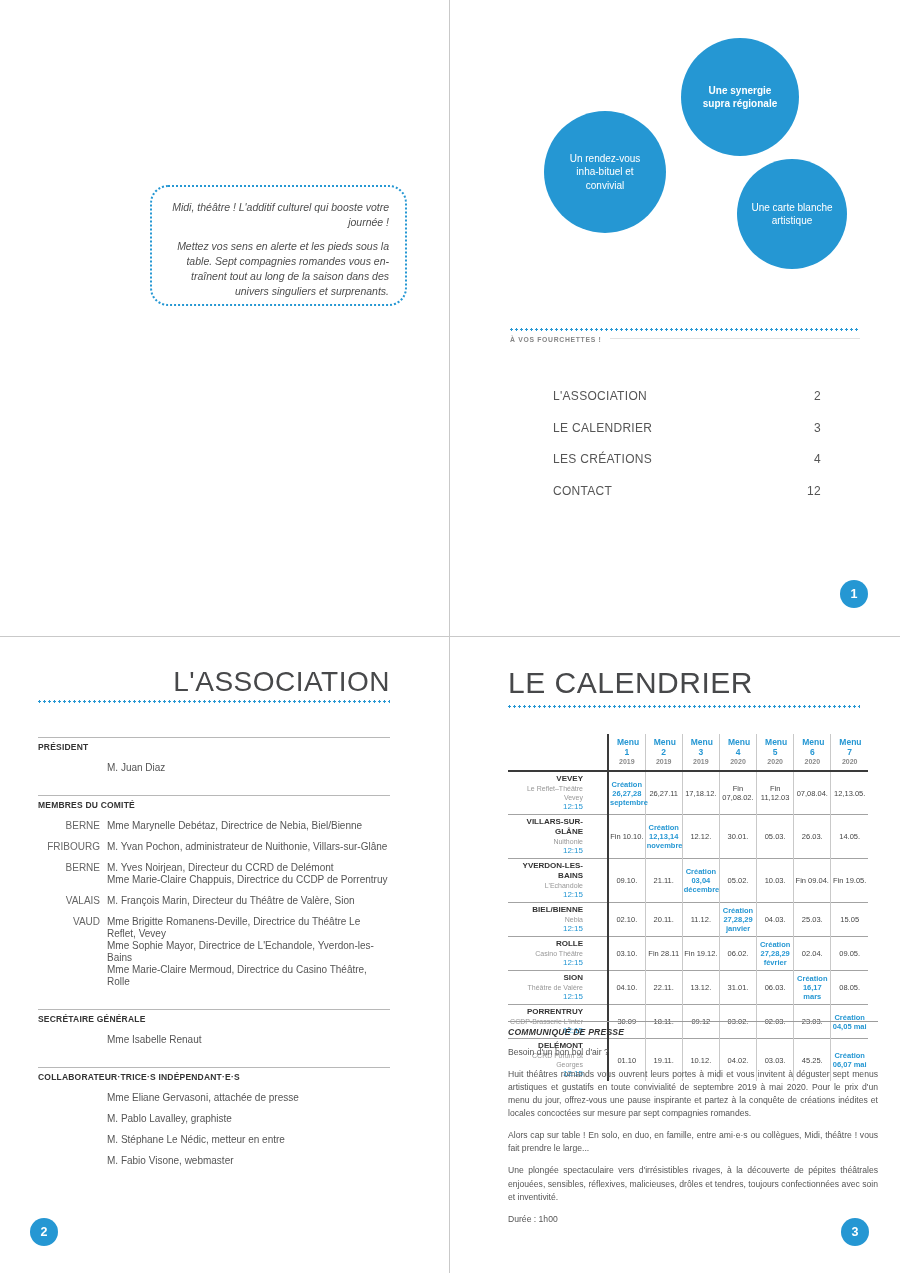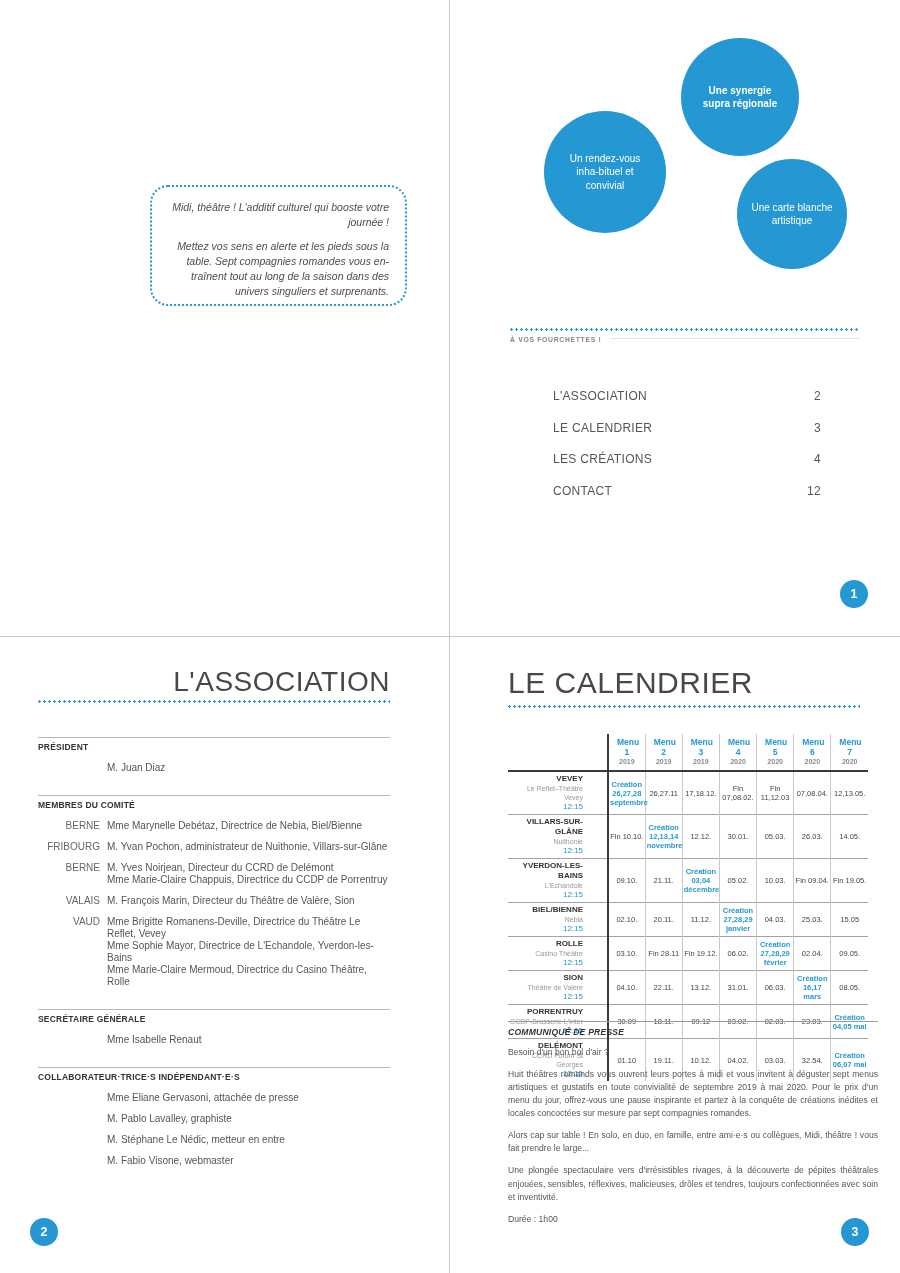--- a/index.html
+++ b/index.html
@@ -396,21 +396,21 @@
             <td class="label">
               <div class="lab-city">DELÉMONT</div>
               <div class="lab-venue">CCRD Forum St Georges</div>
               <div class="lab-time">12:15</div>
             </td>
             <td>01.10</td>
             <td>19.11.</td>
             <td>10.12.</td>
             <td>04.02.</td>
             <td>03.03.</td>
-            <td>32.54.</td>
+            <td>45.25.</td>
             <td class="hl">Création 06,07 mai</td>
           </tr>
         </tbody>
       </table>
     <div class="press" id="press">
       <div class="press-head">COMMUNIQUÉ DE PRESSE</div>
       <div id="press-paras">
           <p>Besoin d'un bon bol d'air ?</p>
           <p class="just">Huit théâtres romands vous ouvrent leurs portes à midi et vous invitent à déguster sept menus artistiques et gustatifs en toute convivialité de septembre 2019 à mai 2020. Pour le prix d'un menu du jour, offrez-vous une pause inspirante et partez à la conquête de créations inédites et locales concoctées sur mesure par sept compagnies romandes.</p>
           <p class="just">Alors cap sur table ! En solo, en duo, en famille, entre ami·e·s ou collègues, Midi, théâtre ! vous fait prendre le large...</p>

